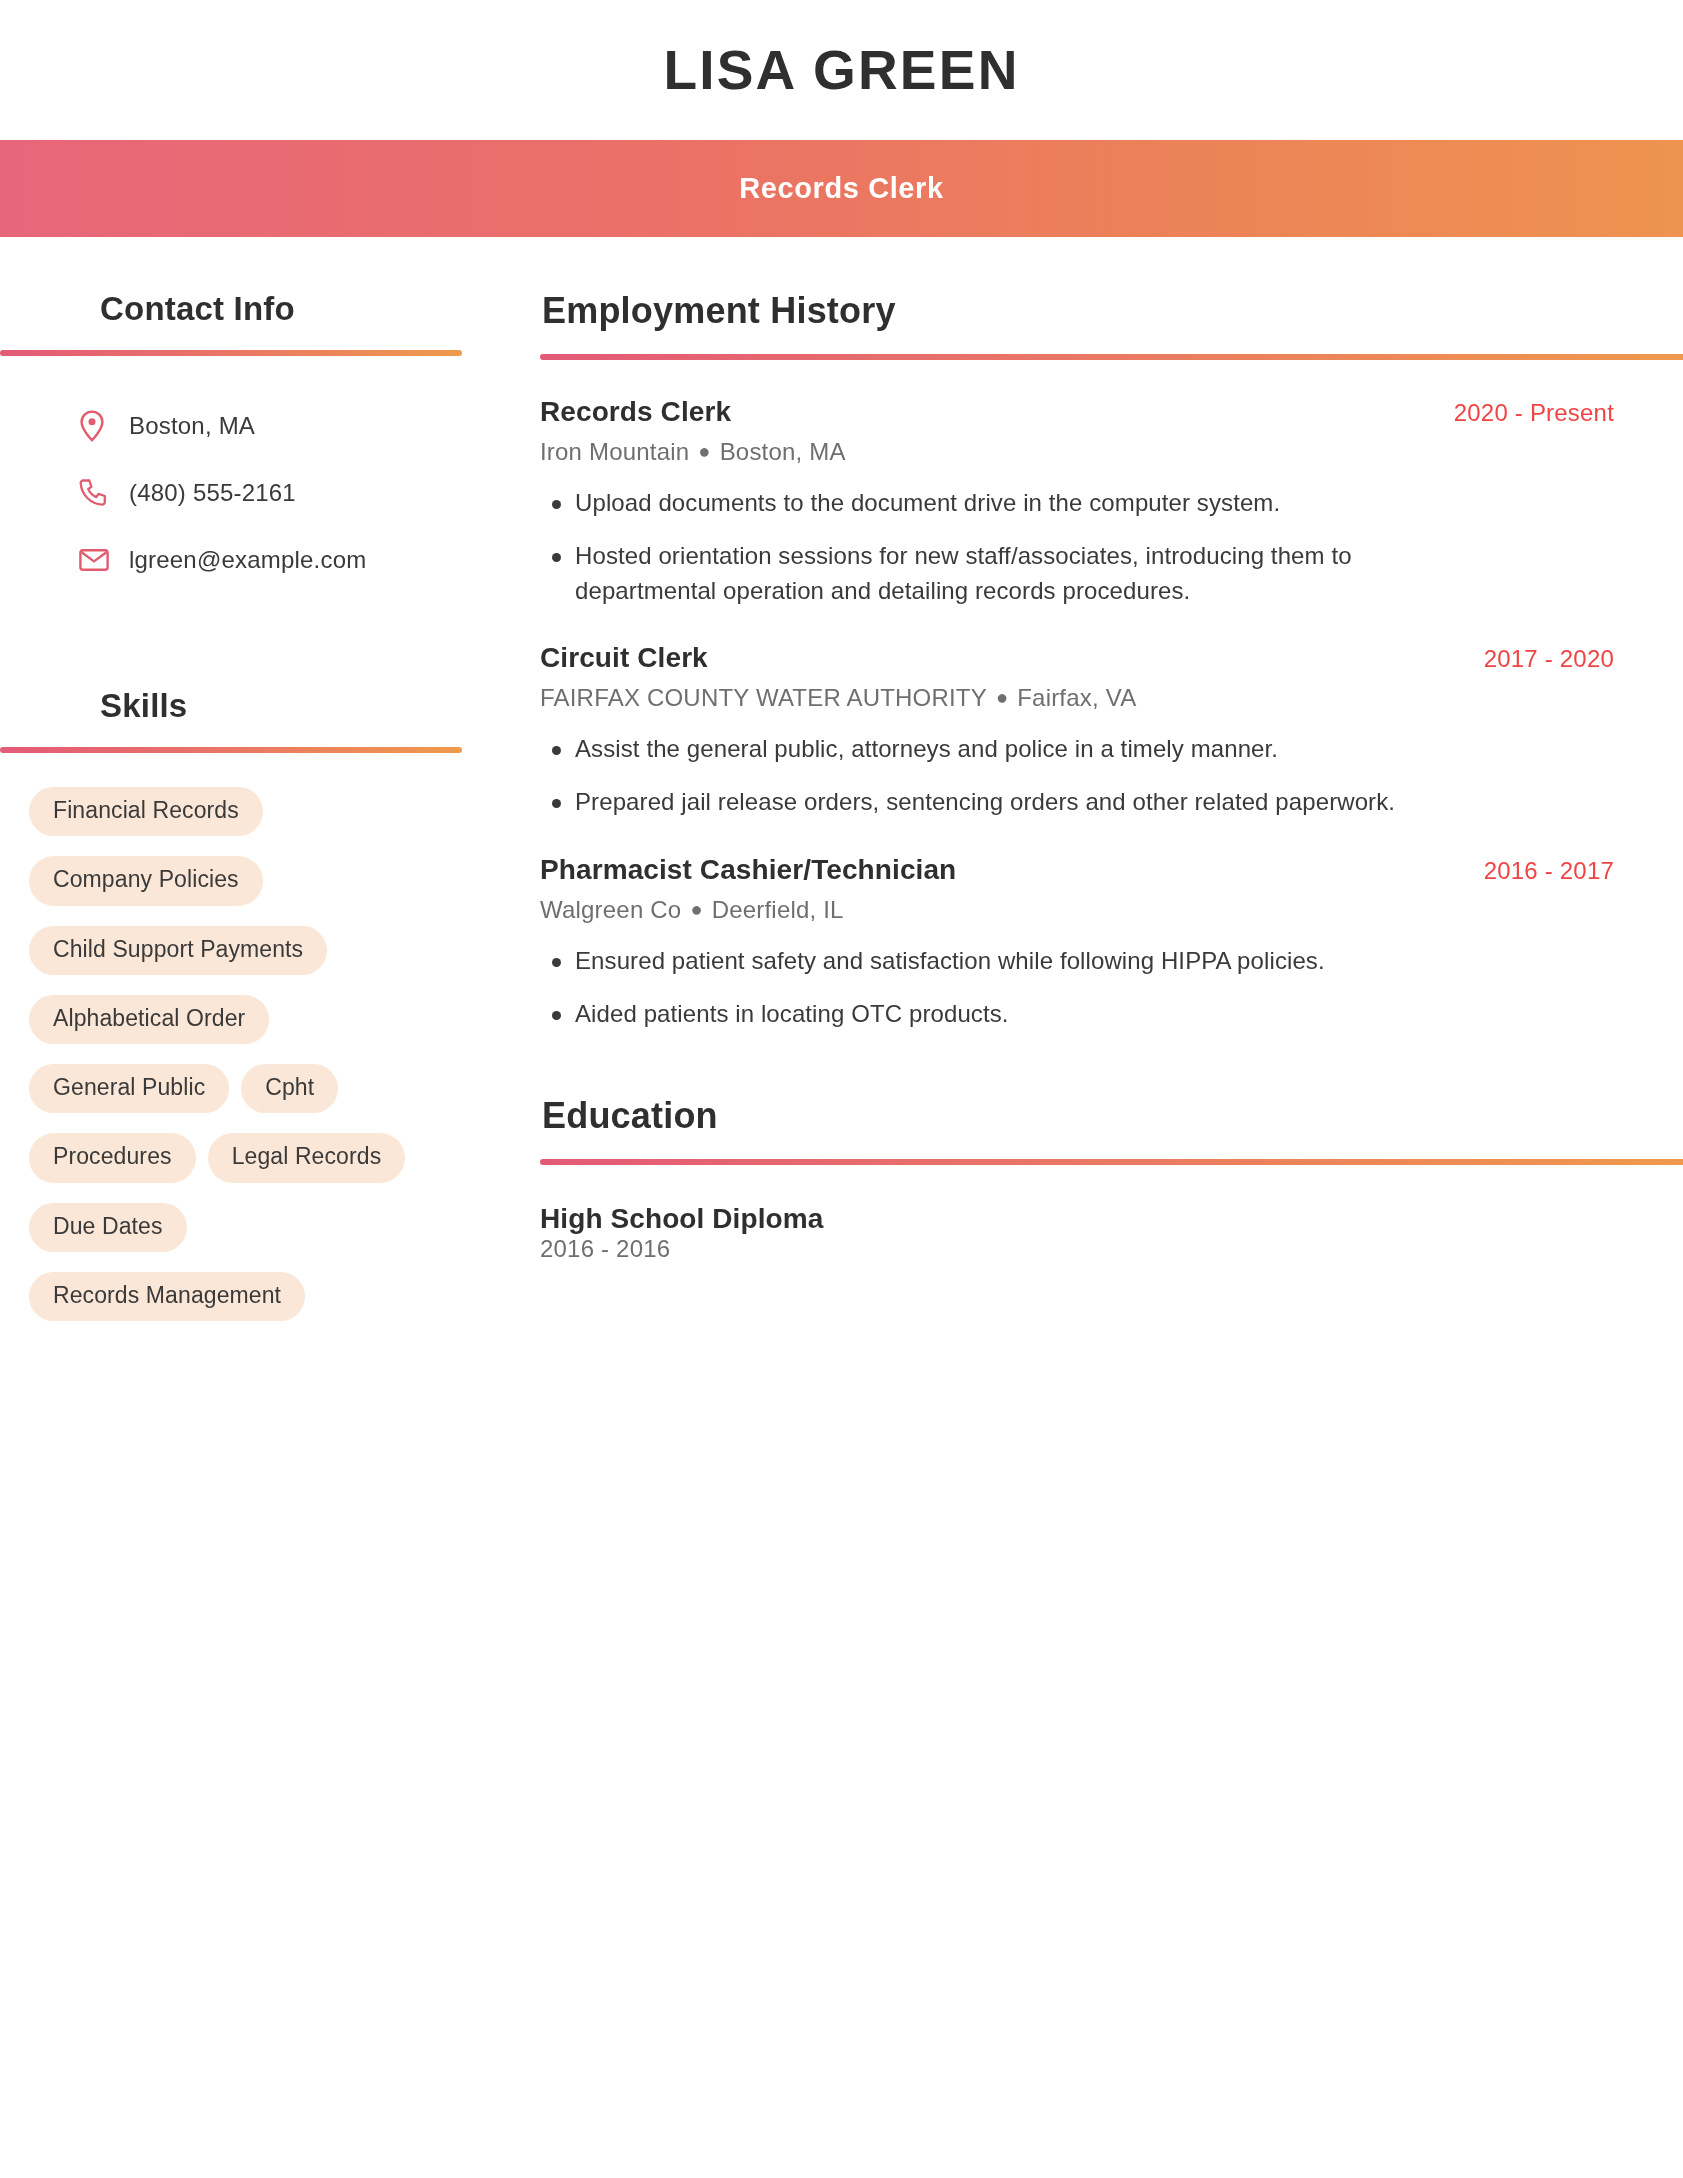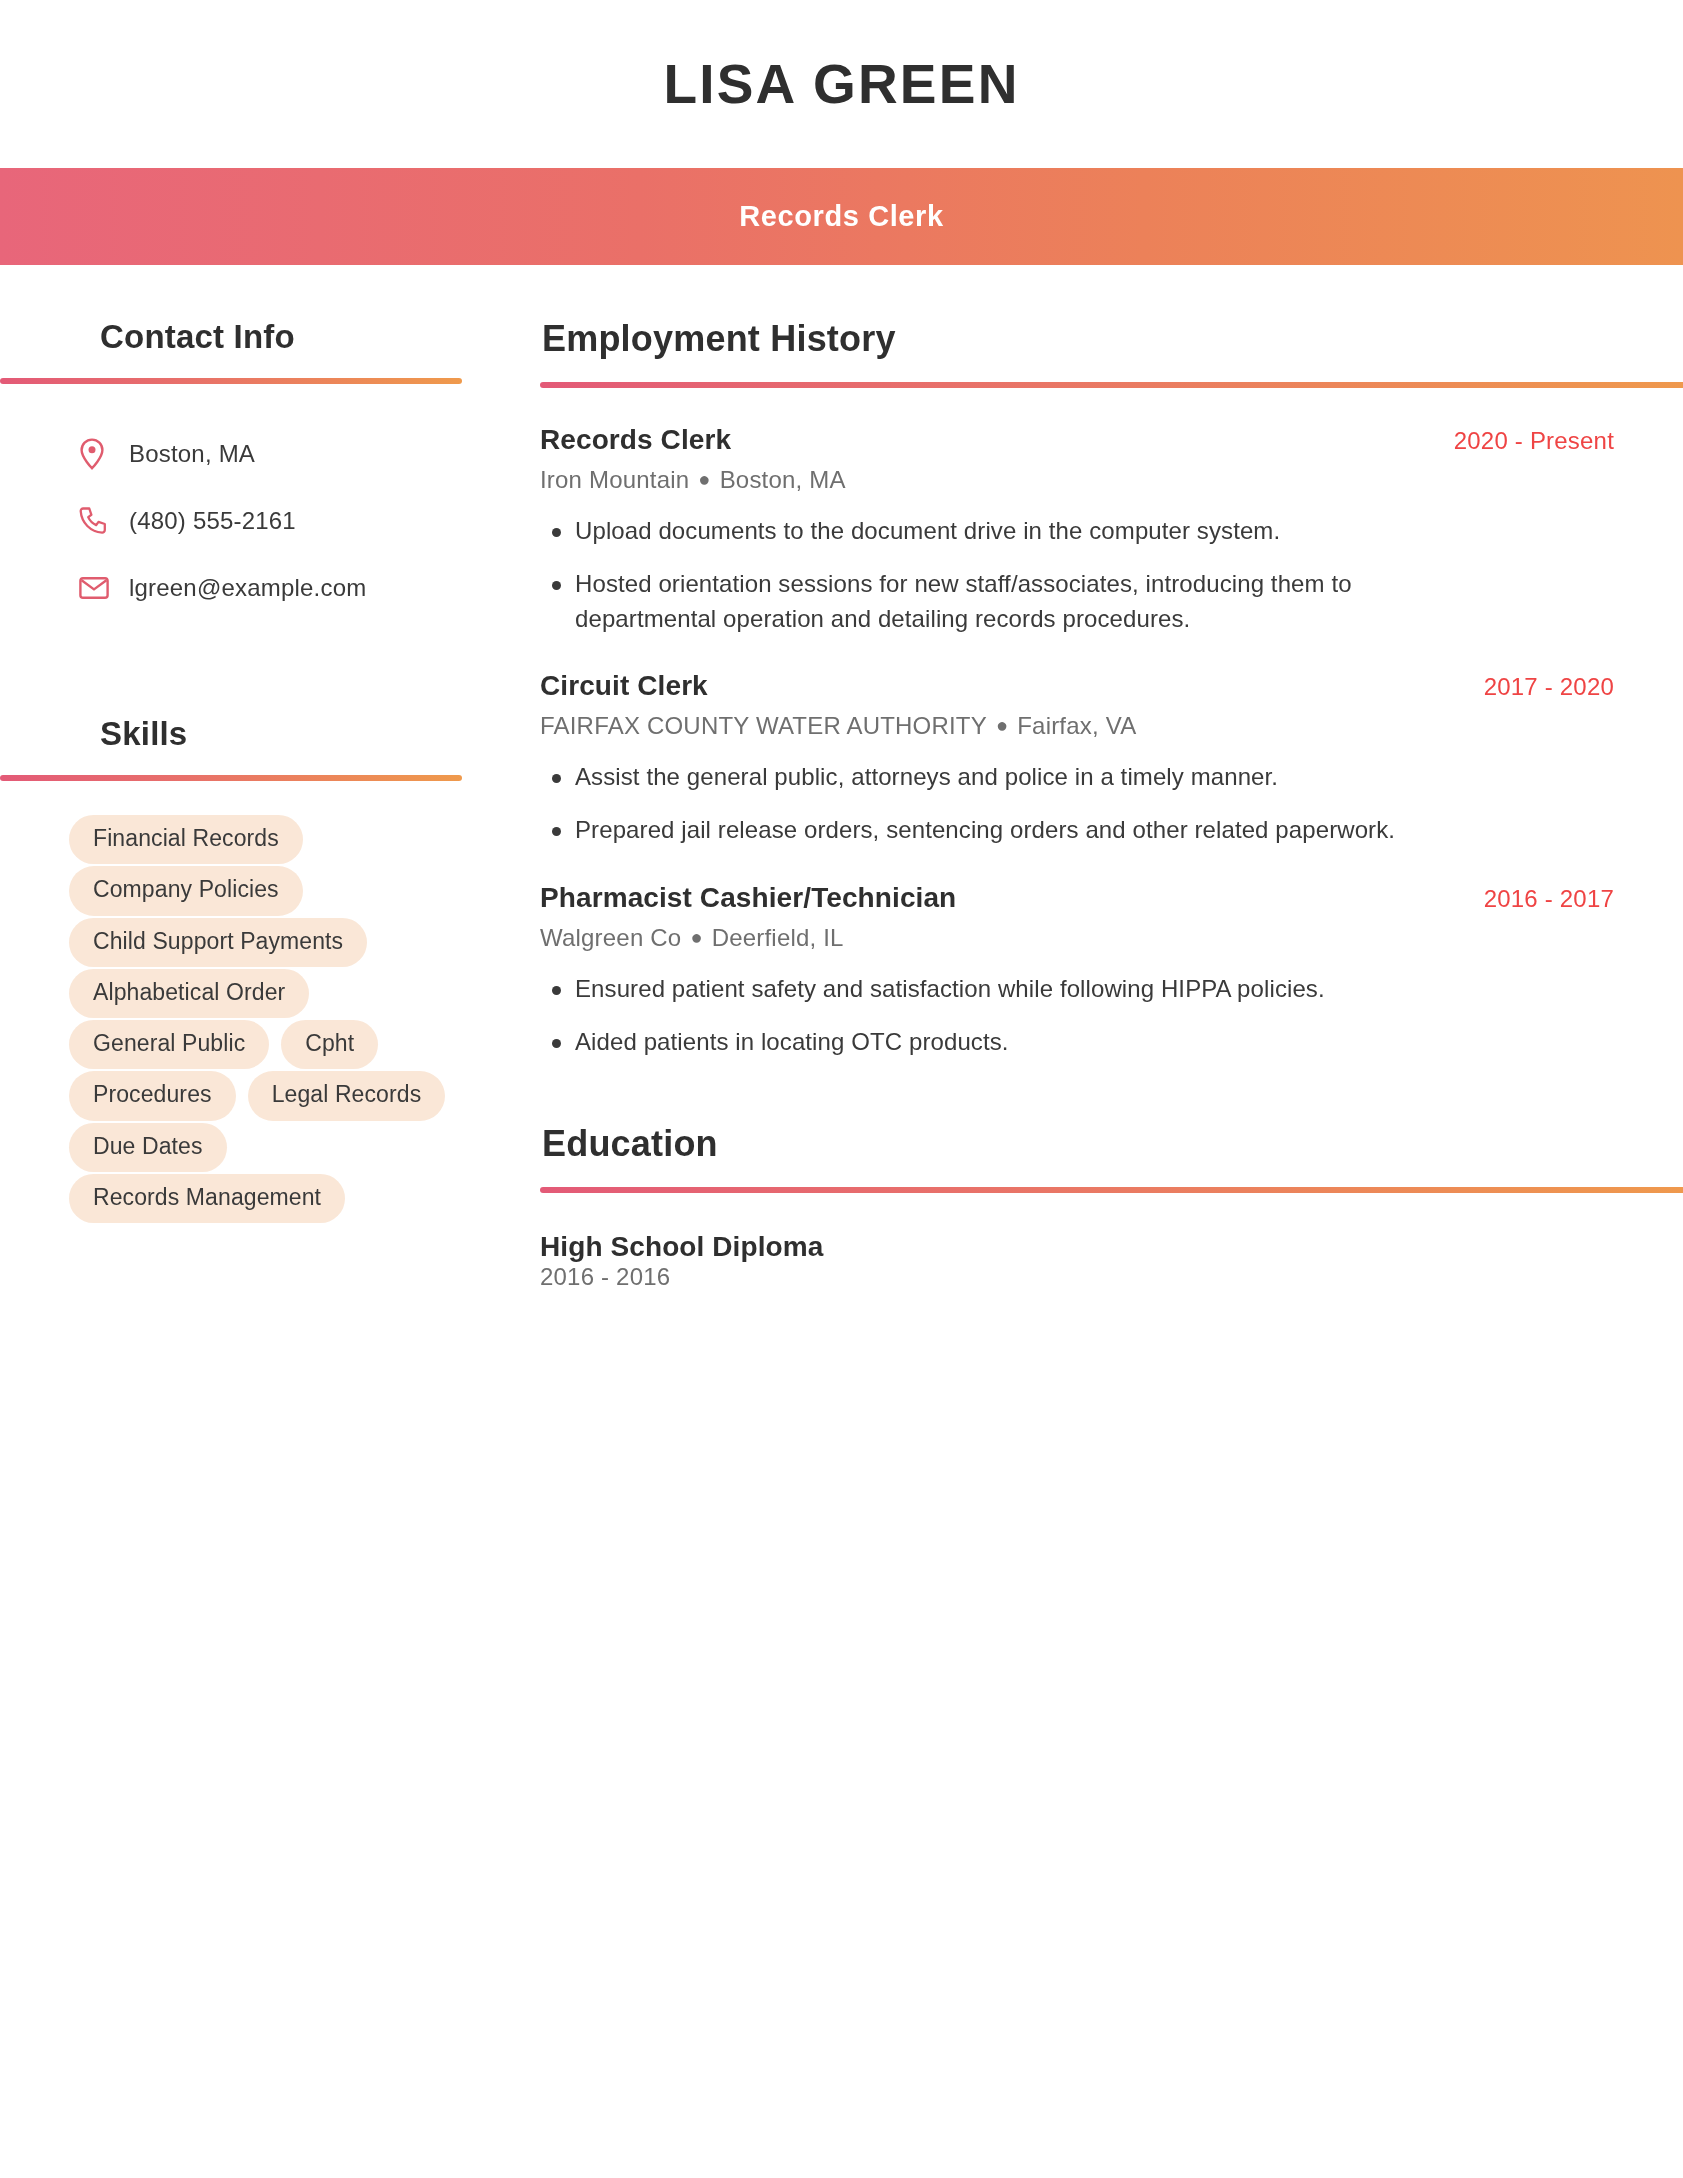--- a/index.html
+++ b/index.html
@@ -12,21 +12,21 @@
 
   body {
     font-family: "Liberation Sans", sans-serif;
     color: #333333;
     position: relative;
     overflow: hidden;
   }
 
   
   .header-name-wrap {
-    height: 168px;
+    height: 140px;
     display: flex;
     align-items: center;
     justify-content: center;
     background: #ffffff;
   }
 
   .header-name {
     font-size: 55px;
     font-weight: bold;
     letter-spacing: 2.2px;
@@ -130,25 +130,25 @@
     color: #3a3a3a;
     margin-left: 12px;
     letter-spacing: 0.2px;
   }
 
   
   .skills-block { margin-top: 94px; }
 
   .skills-list {
     margin-top: 34px;
-    padding-left: 69px;
+    padding-left: 29px;
     padding-right: 30px;
     display: flex;
     flex-wrap: wrap;
-    gap: 2px 12px;
+    gap: 20px 12px;
   }
 
   .skill-chip {
     background: #fae7d7;
     color: #3a3a3a;
     border-radius: 28px;
     padding: 11px 24px 13px 24px;
     font-size: 23px;
     line-height: 1.1;
     white-space: nowrap;

